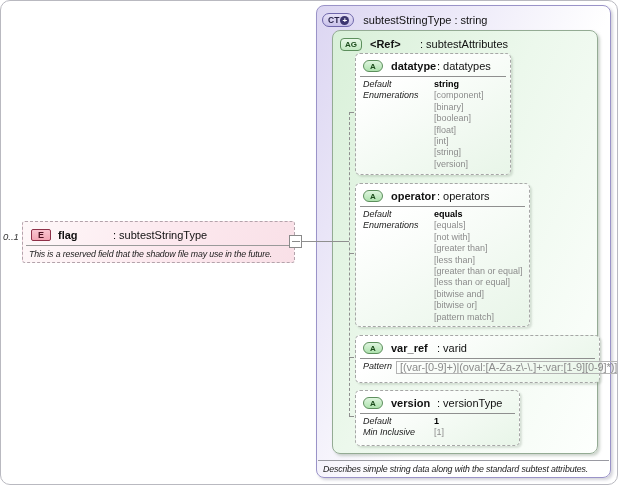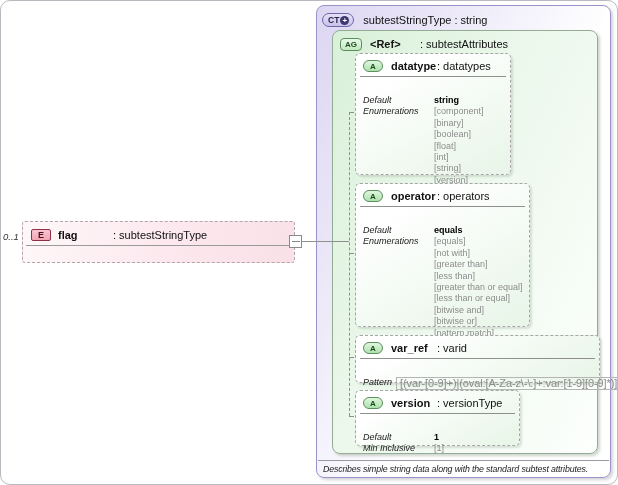--- a/index.html
+++ b/index.html
@@ -68,21 +68,21 @@
   
   .attr-box { position:absolute; border:1px dashed var(--attr-border,#a6a6a6); border-radius:5px;
               background:linear-gradient(150deg,#ffffff 20%, #f3faf3 60%, #e8f5e8 100%);
               box-shadow:2px 2px 2px rgba(110,130,110,0.22); }
   .attr-title { display:flex; align-items:center; height:21px; padding:3px 6px 0 7px; }
   .a-badge { width:20px; height:12px; margin-right:8px; font-size:8px; color:#1d4d1d;
              background:linear-gradient(180deg,#dff5df 0%, var(--badge-green-fill,#aee2ae) 100%);
              border:1px solid var(--badge-green-border,#5d8f5d); border-radius:6px; }
   .attr-name { font-weight:bold; font-size:11px; min-width:46px; white-space:nowrap; }
   .attr-sep { margin:1px 4px 1px 4px; border-top:1px solid #8f8f8f; }
-  .facets { padding:17px 2px 0 4px; }
+  .facets { padding:1px 2px 0 4px; }
   .facet { display:flex; }
   .flabel { font-style:italic; font-size:9px; width:74px; flex:none; padding-left:3px;
             line-height:11.4px; color:#1a1a1a; white-space:nowrap; }
   .narrow .flabel { width:36px; }
   .fvals { font-size:9px; line-height:11.4px; white-space:nowrap; }
   .fvals.bold { font-weight:bold; color:#000; }
   .fvals.muted { color:var(--muted-text,#8c8c8c); }
   .pattern-box { display:inline-block; border:1px solid #b4b4b4; border-radius:0;
                  padding:0 3px; font-size:11px; letter-spacing:-0.1px;
                  color:var(--muted-text,#8c8c8c); line-height:10.5px; }
@@ -94,20 +94,21 @@
 
   <div class="cardinality">0..1</div>
 
   <div class="elem-box">
     <div class="title-row">
       <span class="badge e-badge">E</span>
       <span class="t-name">flag</span>
       <span class="t-type">: subtestStringType</span>
     </div>
     <div class="elem-sep"></div>
+    <div class="elem-annot">This is a reserved field that the shadow file may use in the future.</div>
   </div>
 
   <div class="handle">
     <span class="handle-dash"></span>
   </div>
   <div class="conn-h"></div>
   <div class="conn-v"></div>
   <div class="stub" style="top:111px;"></div>
   <div class="stub" style="top:252px;"></div>
   <div class="stub" style="top:356px;"></div>

